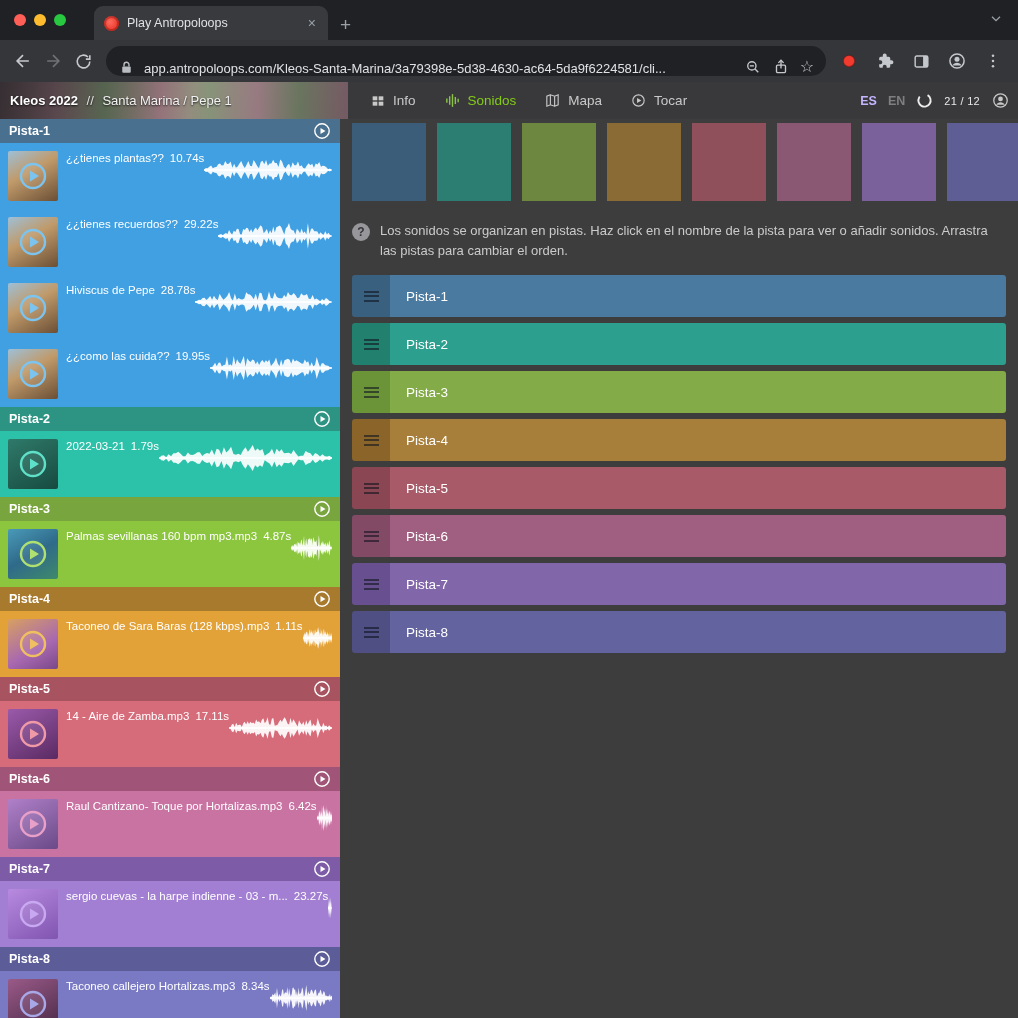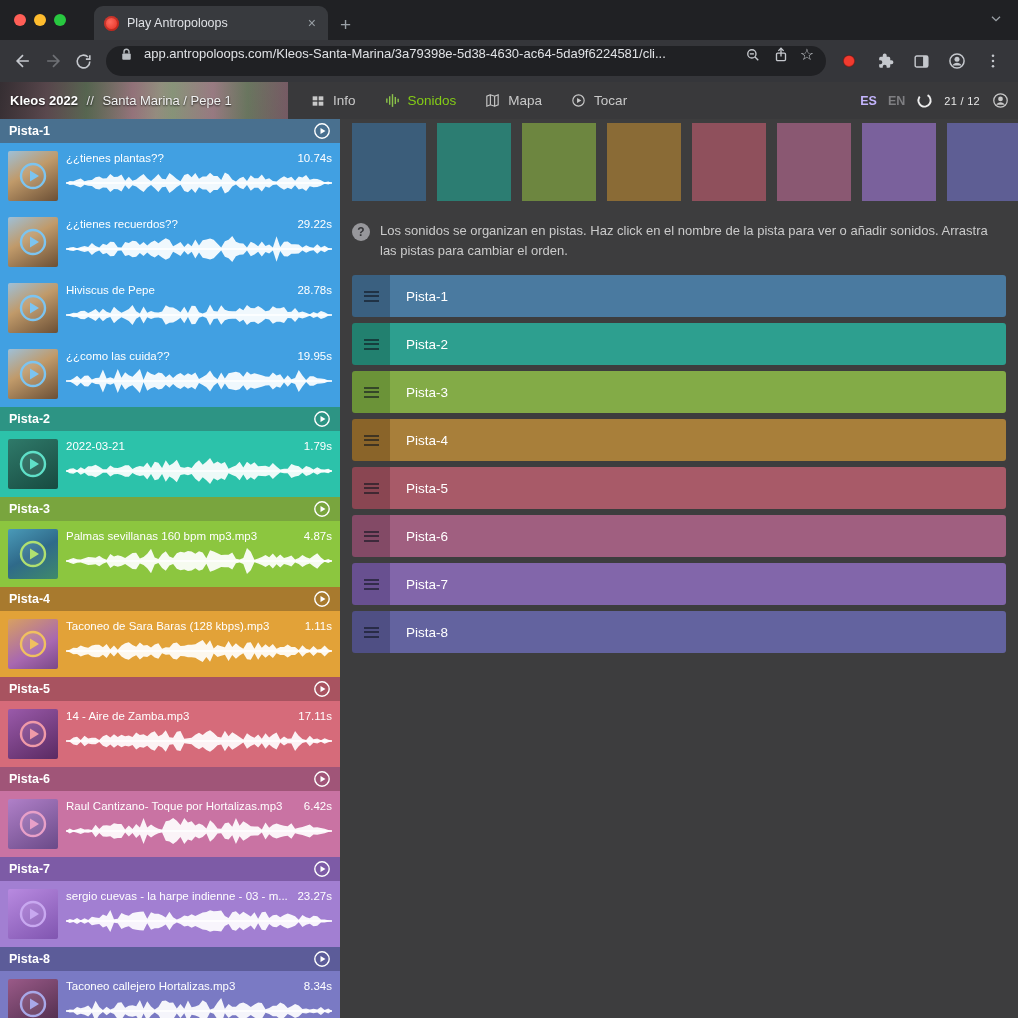--- a/index.html
+++ b/index.html
@@ -15,29 +15,29 @@
   .favicon{width:15px;height:15px;border-radius:50%;background:radial-gradient(circle at 40% 40%,#ff6a5e 0%,#e8382a 70%);flex-shrink:0;box-shadow:inset 0 0 0 2px rgba(120,10,5,.35)}
   .tab-title{font-size:12.5px;color:#dfe1e5;flex:1;white-space:nowrap;overflow:hidden}
   .tab-close{color:#9aa0a6;font-size:14px;line-height:1;padding:2px;cursor:default}
   .newtab{color:#9aa0a6;font-size:19px;margin:0 0 6px 12px;line-height:1}
   .strip-spacer{flex:1}
   .tabs-chevron{margin:0 14px 10px 0;color:#9aa0a6}
 
   .toolbar{height:42px;background:#35363a;display:flex;align-items:center;padding:0 8px}
   .tb-icon{width:30px;height:30px;display:flex;align-items:center;justify-content:center;border-radius:50%;flex-shrink:0}
   .dim{opacity:.4}
-  .omnibox{flex:1;height:30px;background:#202124;border-radius:15px;display:flex;align-items:flex-start;padding:0 12px;margin:0 8px;gap:9px;min-width:0}
+  .omnibox{flex:1;height:30px;background:#202124;border-radius:15px;display:flex;align-items:flex-end;padding:0 12px;margin:0 8px;gap:9px;min-width:0}
   .url{font-size:13px;color:#dfe1e5;white-space:nowrap;overflow:hidden;flex:1}
   .omni-icons{display:flex;align-items:center;gap:10px;flex-shrink:0}
   .star-glyph{color:#c5c8cd;font-size:16px;line-height:1}
   .right-icons{display:flex;align-items:center;gap:6px;flex-shrink:0;padding-right:2px}
 
   
   .appbar{height:37px;background:#39393b;display:flex;align-items:center}
-  .crumbwrap{width:288px;height:37px;flex-shrink:0;display:flex;align-items:center;padding:0 10px;background:
+  .crumbwrap{width:348px;height:37px;flex-shrink:0;display:flex;align-items:center;padding:0 10px;background:
     linear-gradient(100deg,rgba(35,35,38,.88) 0%,rgba(35,35,38,.55) 28%,rgba(35,35,38,.30) 55%,rgba(35,35,38,.50) 100%),
     linear-gradient(90deg,#b77f8a 0%,#c9939d 16%,#8fae7e 30%,#d8a3ad 46%,#b7c9a0 60%,#e0b0ba 74%,#9fb58a 86%,#c791a1 100%)}
   .crumb{font-size:13px;white-space:nowrap;overflow:hidden;text-shadow:0 1px 2px rgba(0,0,0,.8)}
   .crumb .proj{font-weight:bold;color:#fff}
   .crumb .sep{color:#e4e4e4;padding:0 5px}
   .crumb .path{color:#f2f2f2}
   .appnav{display:flex;align-items:center;gap:28px;padding-left:22px}
   .nav-item{display:flex;align-items:center;gap:7px;font-size:13.5px;color:#c9c9c9;cursor:default}
   .nav-item.active{color:#84cc16}
   .appbar-right{margin-left:auto;display:flex;align-items:center;gap:11px;padding-right:8px}
@@ -45,21 +45,21 @@
   .lang.es{color:#c4b5fd}.lang.en{color:#7f7f82}
   .counter{font-size:11px;color:#e8e8e8;letter-spacing:.3px}
 
   
   .content{display:flex;height:899px}
   .sidebar{width:340px;flex-shrink:0;background:#323234;overflow:hidden}
   .track-header{height:24px;display:flex;align-items:center;justify-content:space-between;padding:0 9px;font-size:12.5px;font-weight:bold;color:#fff}
   .sound{height:66px;display:flex;padding:8px;gap:8px}
   .thumb{width:50px;height:50px;flex-shrink:0;border-radius:2px;position:relative;display:flex;align-items:center;justify-content:center}
   .thumb-play{display:block}
-  .sound-body{flex:1;display:flex;flex-direction:column;min-width:0}
+  .sound-body{flex:1;display:flex;flex-direction:row;min-width:0}
   .sound-top{display:flex;justify-content:space-between;align-items:baseline;font-size:11.5px;color:#fff;margin-top:1px}
   .sound-name{white-space:nowrap;overflow:hidden;text-overflow:ellipsis;margin-right:6px}
   .sound-dur{flex-shrink:0}
   .waveform{width:100%;height:28px;margin-top:5px}
 
   .main{flex:1;padding:2px 12px 0 12px;overflow:hidden}
   .swatches{display:flex;gap:11px;margin-top:2px}
   .swatch{width:74px;height:78px;flex-shrink:0}
   .help{display:flex;gap:10px;margin-top:20px;max-width:660px}
   .help-icon{width:18px;height:18px;border-radius:50%;background:#97979b;color:#353538;font-size:12px;font-weight:bold;display:flex;align-items:center;justify-content:center;flex-shrink:0;margin-top:2px}

